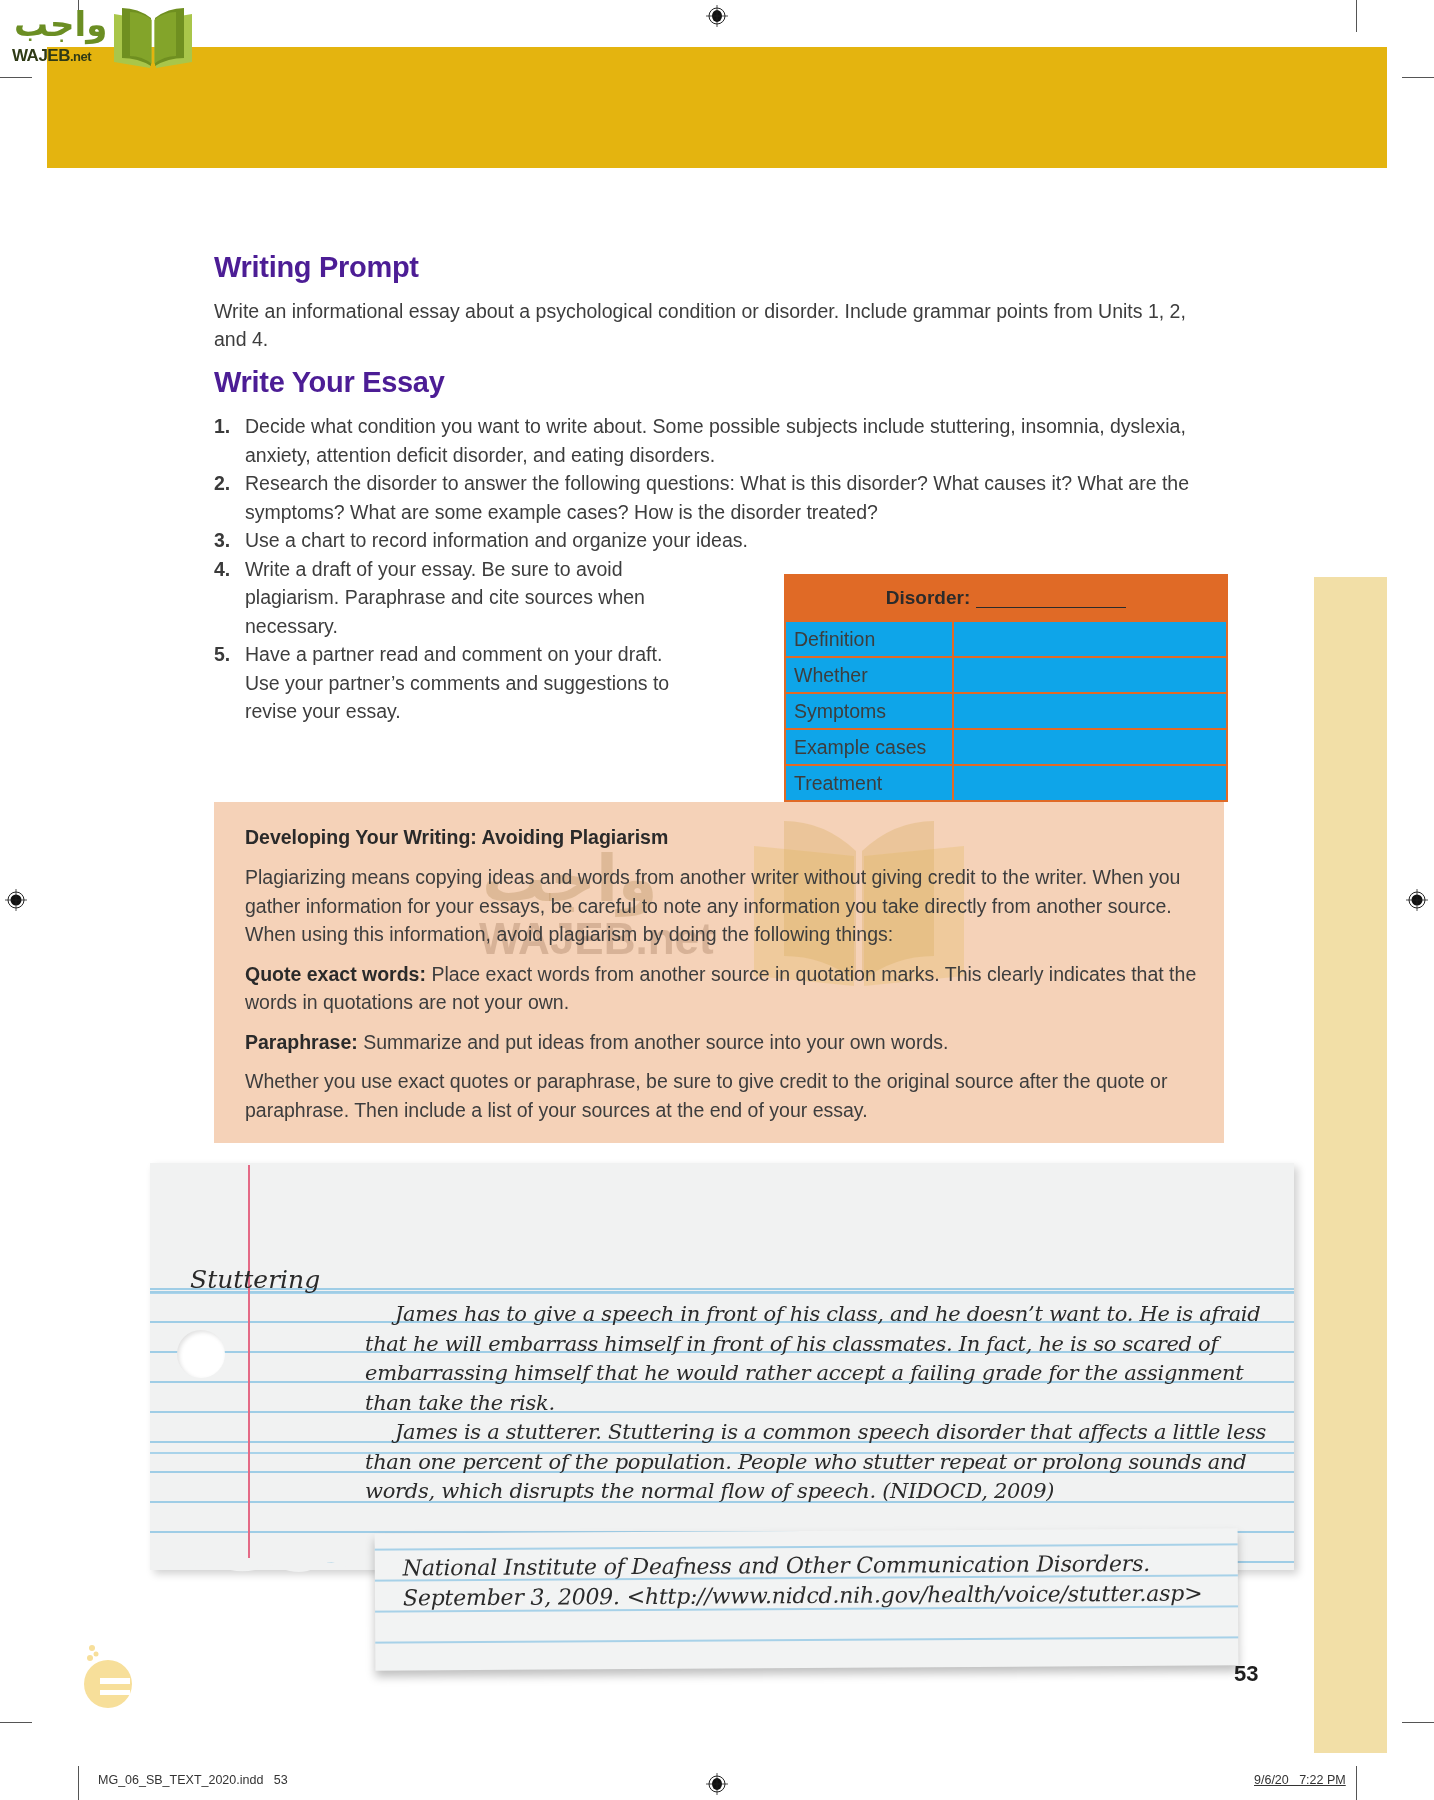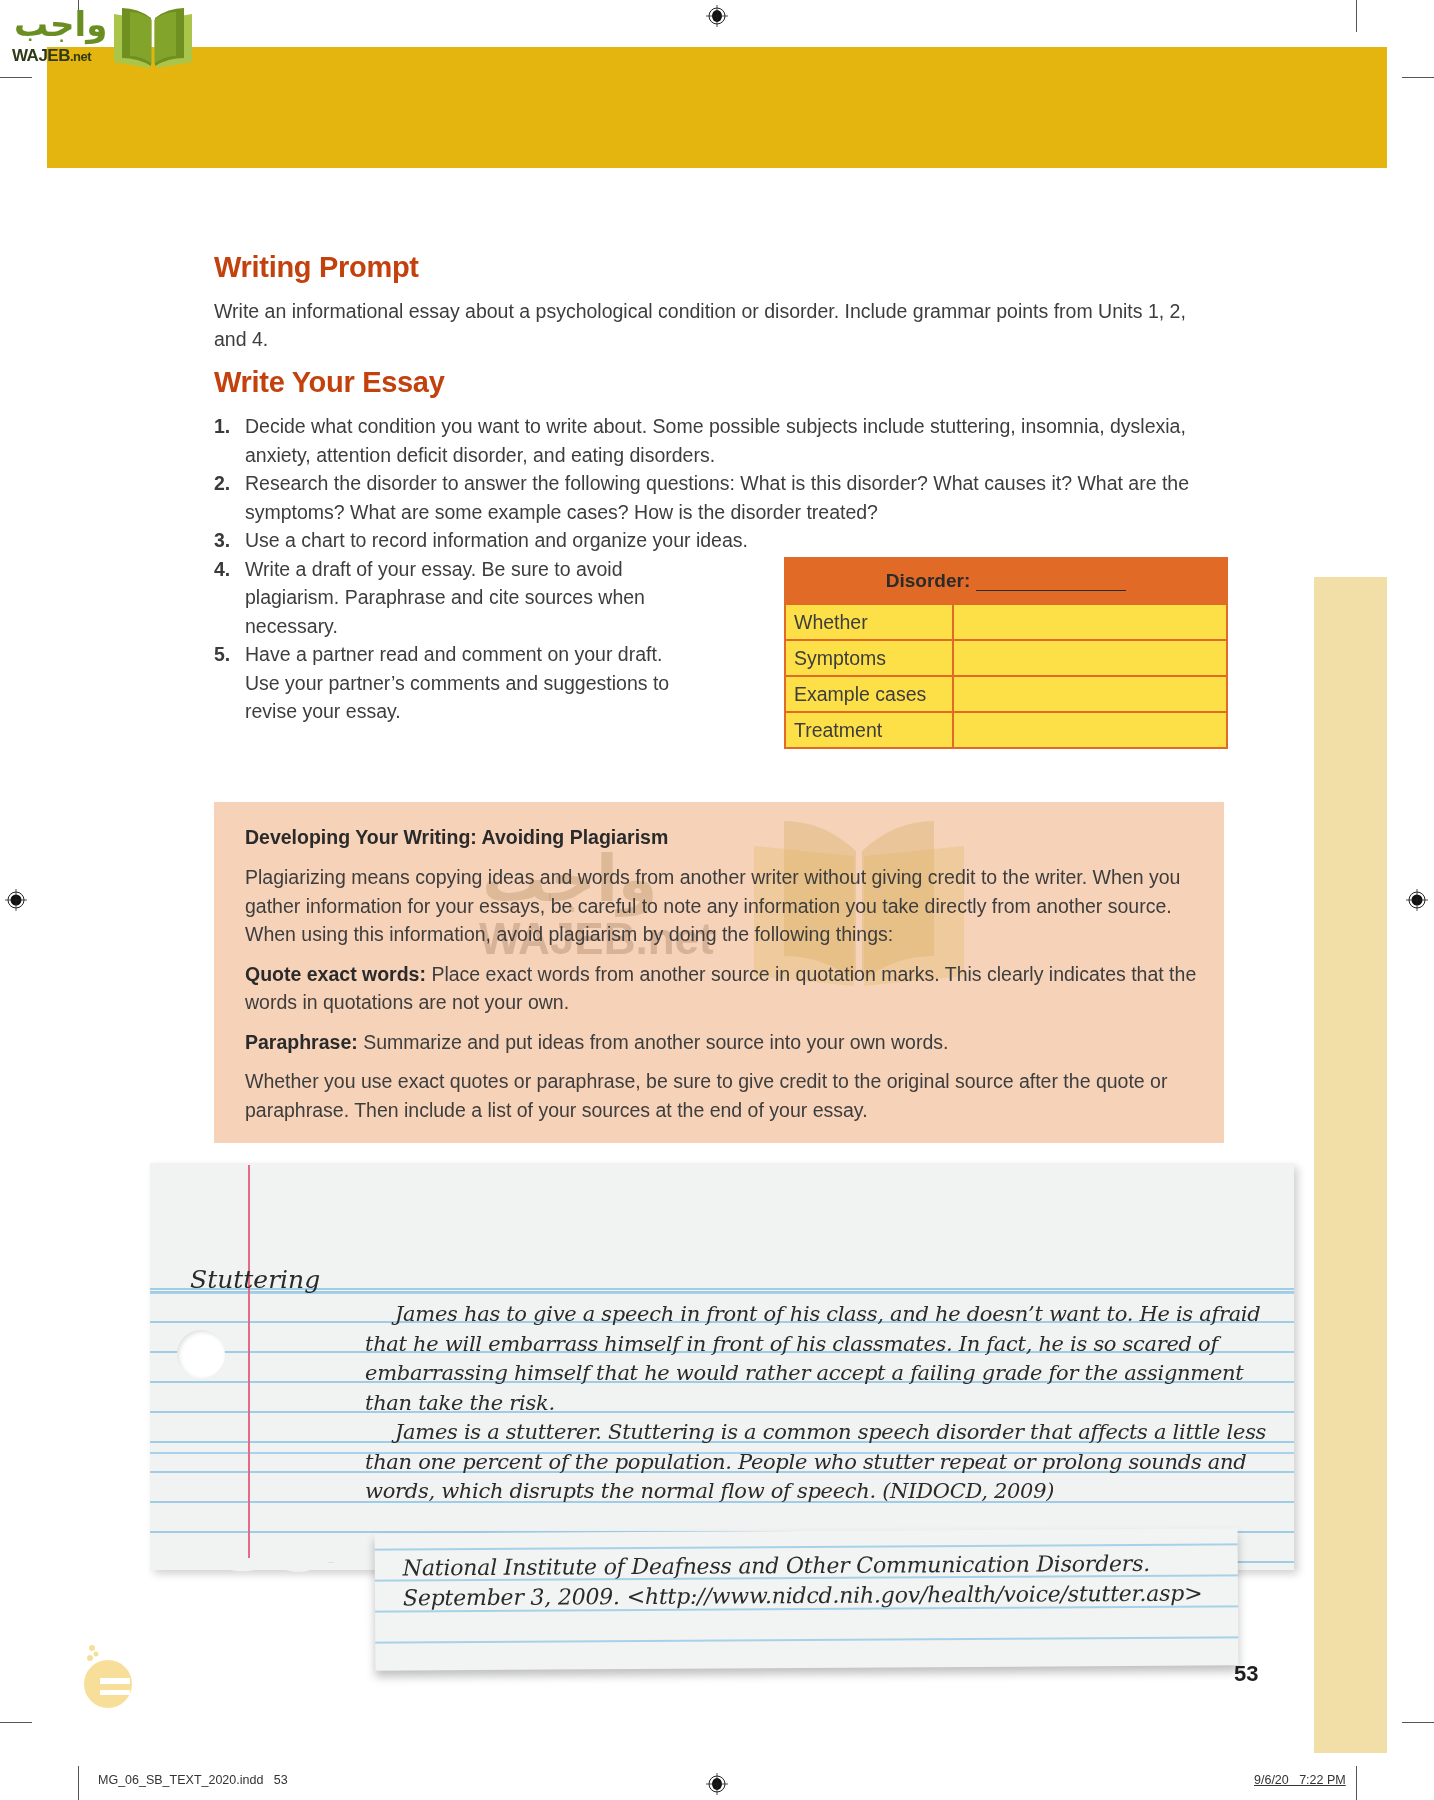--- a/index.html
+++ b/index.html
@@ -11,28 +11,28 @@
   
   .logo { position:absolute; left:8px; top:4px; width:180px; height:64px; }
   .logo-ar { position:absolute; left:6px; top:0; font-size:34px; font-weight:bold; color:#6b8e23; font-family:"DejaVu Sans", sans-serif; }
   .logo-en { position:absolute; left:4px; top:42px; font-size:17px; font-weight:bold; color:#2f3a16; letter-spacing:-0.5px; }
   .logo-en small { font-size:13px; }
   .logo-book { position:absolute; left:100px; top:2px; }
   
   .banner { position:absolute; left:47px; top:47px; width:1340px; height:121px; background:#e4b40f; }
   .sidebar { position:absolute; left:1314px; top:577px; width:73px; height:1176px; background:#f2dfa7; }
   
-  .h-orange { position:absolute; left:214px; font-size:29px; font-weight:bold; color:#c2410c; letter-spacing:-0.3px; }
+  .h-orange { position:absolute; left:214px; font-size:29px; font-weight:bold; color:#4c1d95; letter-spacing:-0.3px; }
   .para { position:absolute; left:214px; width:1000px; font-size:19.5px; line-height:28px; color:#3d3d3d; }
   .list { position:absolute; left:214px; top:412px; width:1000px; margin:0; padding:0; list-style:none; }
   .list li { position:relative; padding-left:31px; font-size:19.5px; line-height:28.5px; color:#3d3d3d; }
   .list li .num { position:absolute; left:0; font-weight:bold; color:#3a3a3a; }
   .list li.narrow { width:440px; }
   
-  .chart { position:absolute; left:784px; top:557px; width:440px; border:2px solid #e06a26; background:#fde047; }
+  .chart { position:absolute; left:784px; top:574px; width:440px; border:2px solid #e06a26; background:#0ea5e9; }
   .chart-head { height:44px; background:#e06a26; display:flex; align-items:center; justify-content:center; font-weight:bold; font-size:19px; color:#2b2b2b; }
   .chart-head .blank { display:inline-block; width:150px; border-bottom:1.5px solid #2b2b2b; margin-left:6px; height:18px; }
   .chart-row { display:flex; height:34px; border-top:2px solid #e06a26; }
   .chart-row .lbl { width:158px; border-right:2px solid #e06a26; padding-left:8px; font-size:19.5px; line-height:34px; color:#3d3d3d; }
   .chart-row .val { flex:1; }
   
   .peach { position:absolute; left:214px; top:802px; width:1010px; height:341px; background:#f5d2b8; }
   .peach .inner { position:absolute; left:31px; top:24px; width:955px; }
   .peach h3 { margin:0 0 14px 0; font-size:19.5px; font-weight:bold; color:#2a2a2a; }
   .peach p { margin:0 0 11px 0; font-size:19.5px; line-height:28.5px; color:#3d3d3d; position:relative; z-index:2; }
@@ -124,20 +124,24 @@
   <li class="narrow"><span class="num">4.</span><span>Write a draft of your essay. Be sure to avoid plagiarism. Paraphrase and cite sources when necessary.</span></li>
   <li class="narrow"><span class="num">5.</span><span>Have a partner read and comment on your draft. Use your partner’s comments and suggestions to revise your essay.</span></li>
 </ol>
 
 <div class="chart">
   <div class="chart-head">
       <span>Disorder:</span>
       <span class="blank"></span>
     </div>
   <div class="chart-row">
+      <div class="lbl">Definition</div>
+      <div class="val"></div>
+    </div>
+  <div class="chart-row">
       <div class="lbl">Whether</div>
       <div class="val"></div>
     </div>
   <div class="chart-row">
       <div class="lbl">Symptoms</div>
       <div class="val"></div>
     </div>
   <div class="chart-row">
       <div class="lbl">Example cases</div>
       <div class="val"></div>

